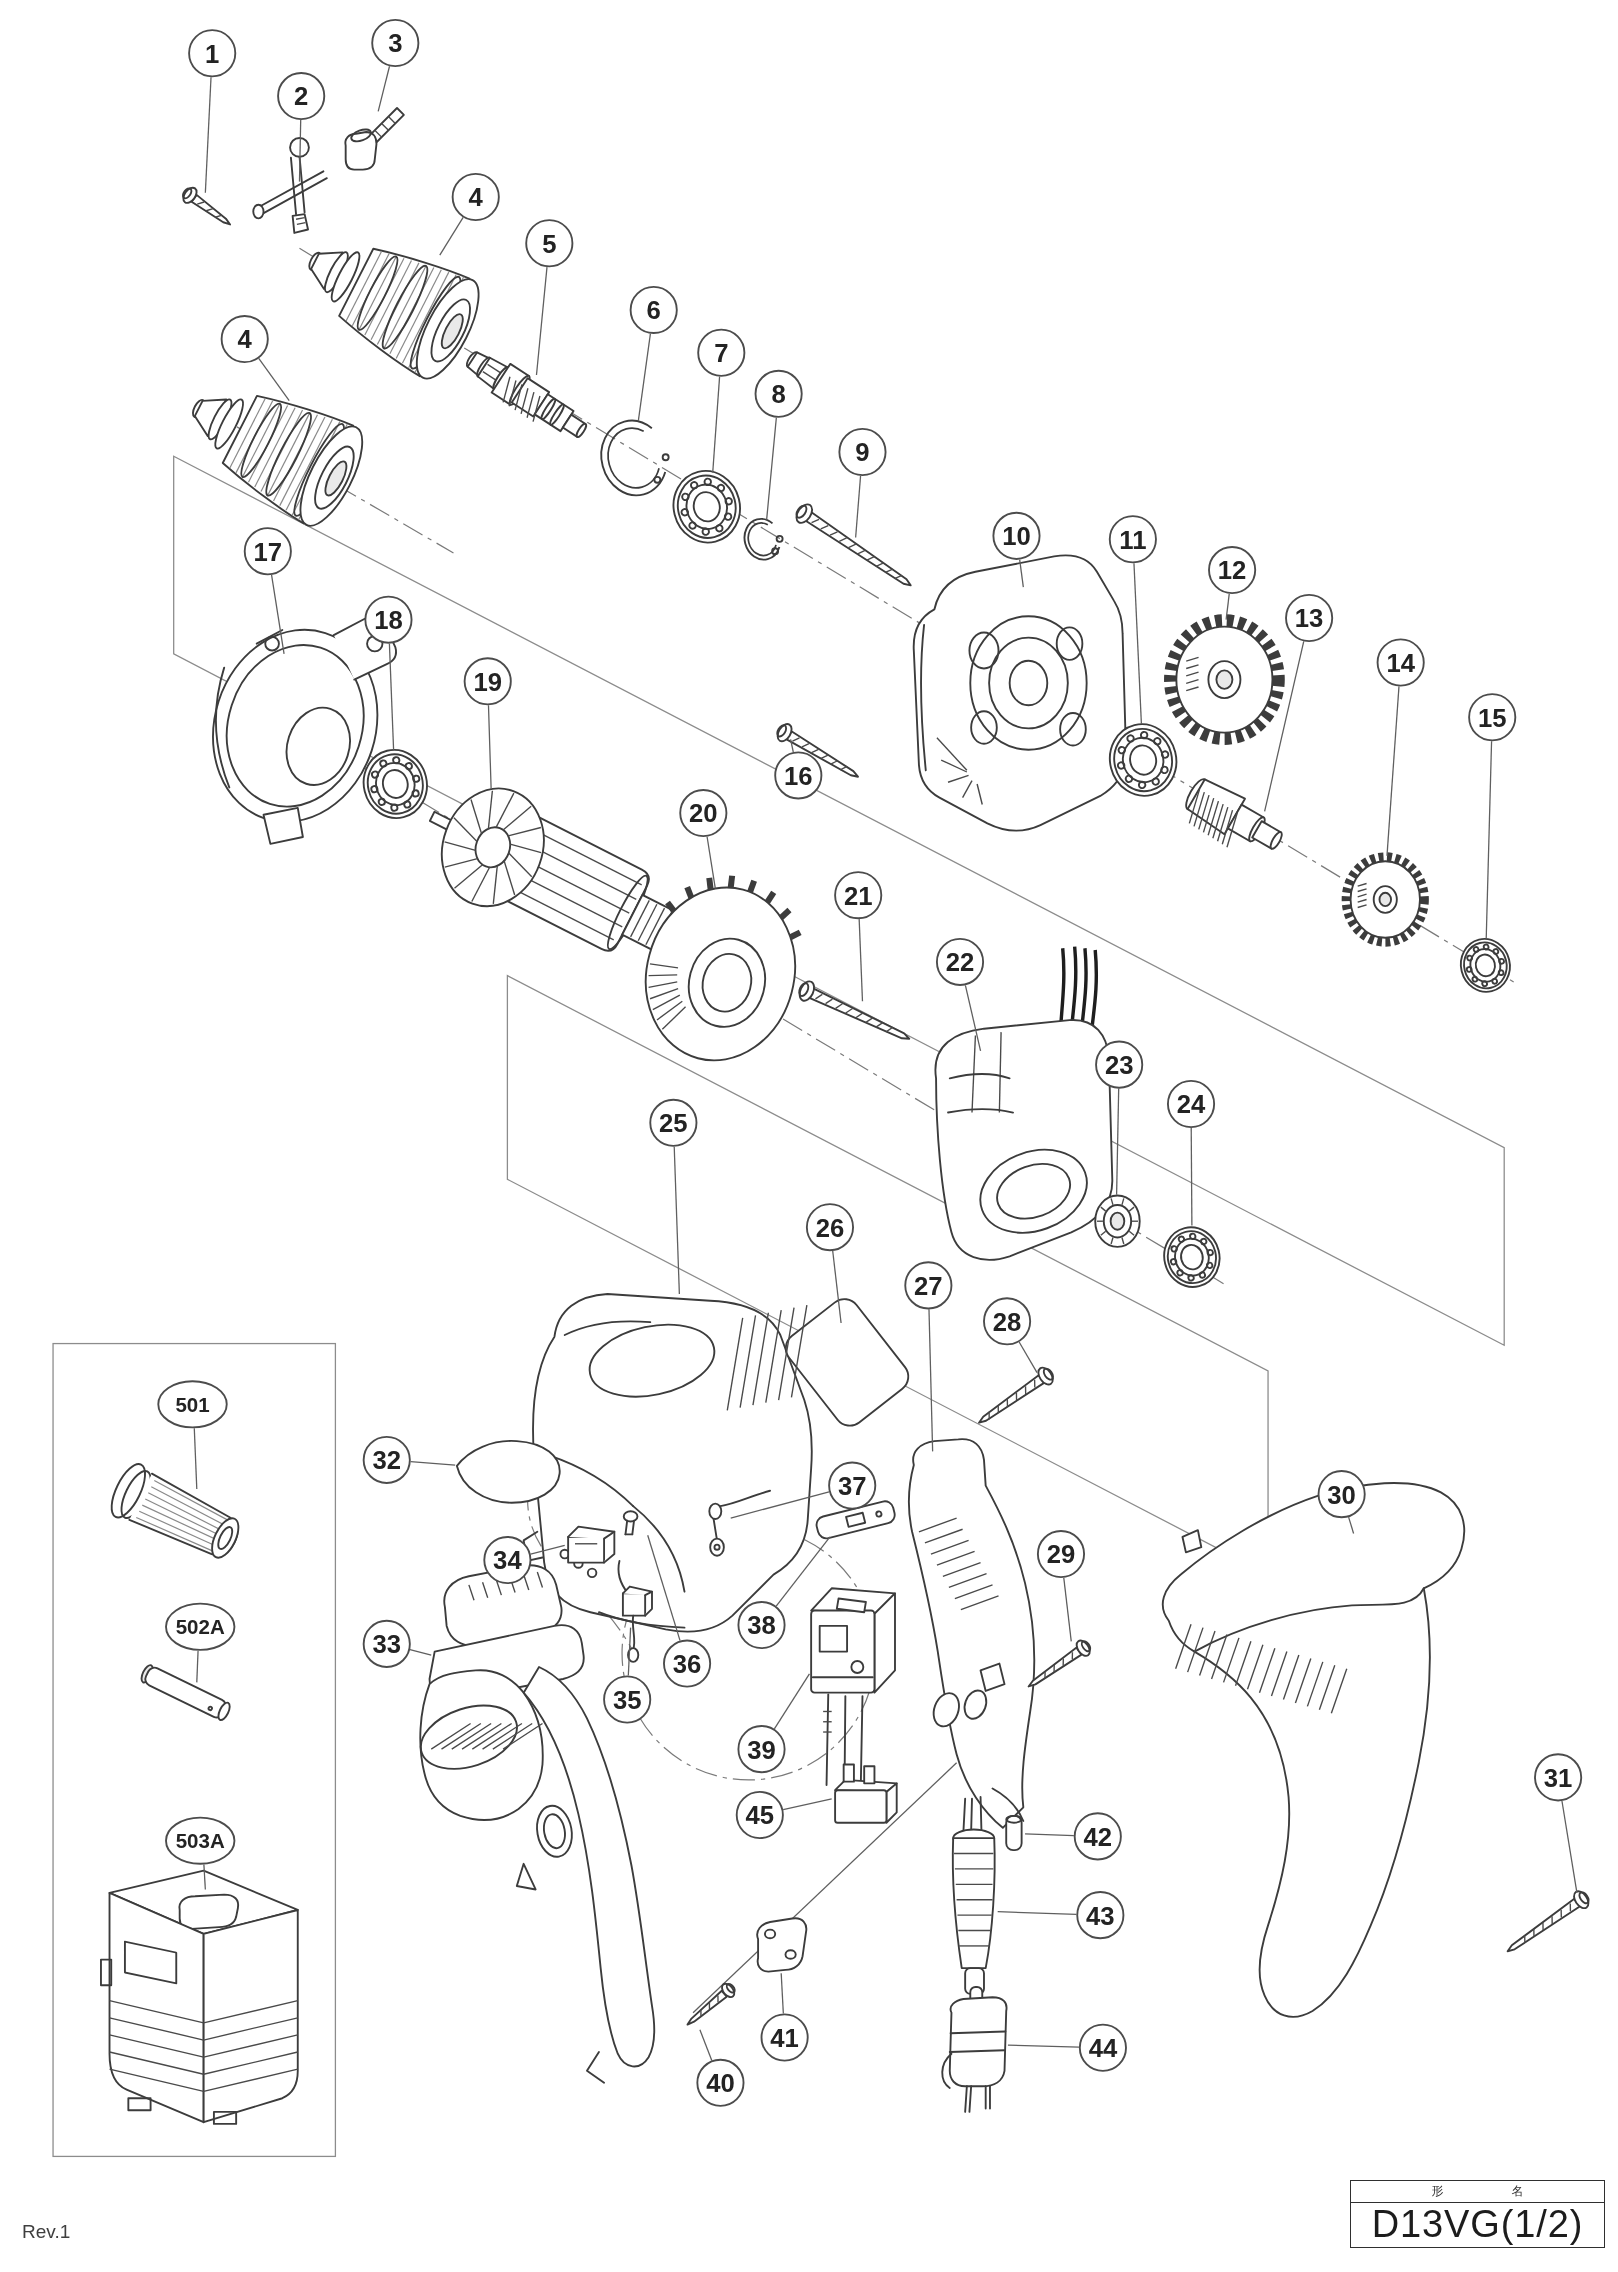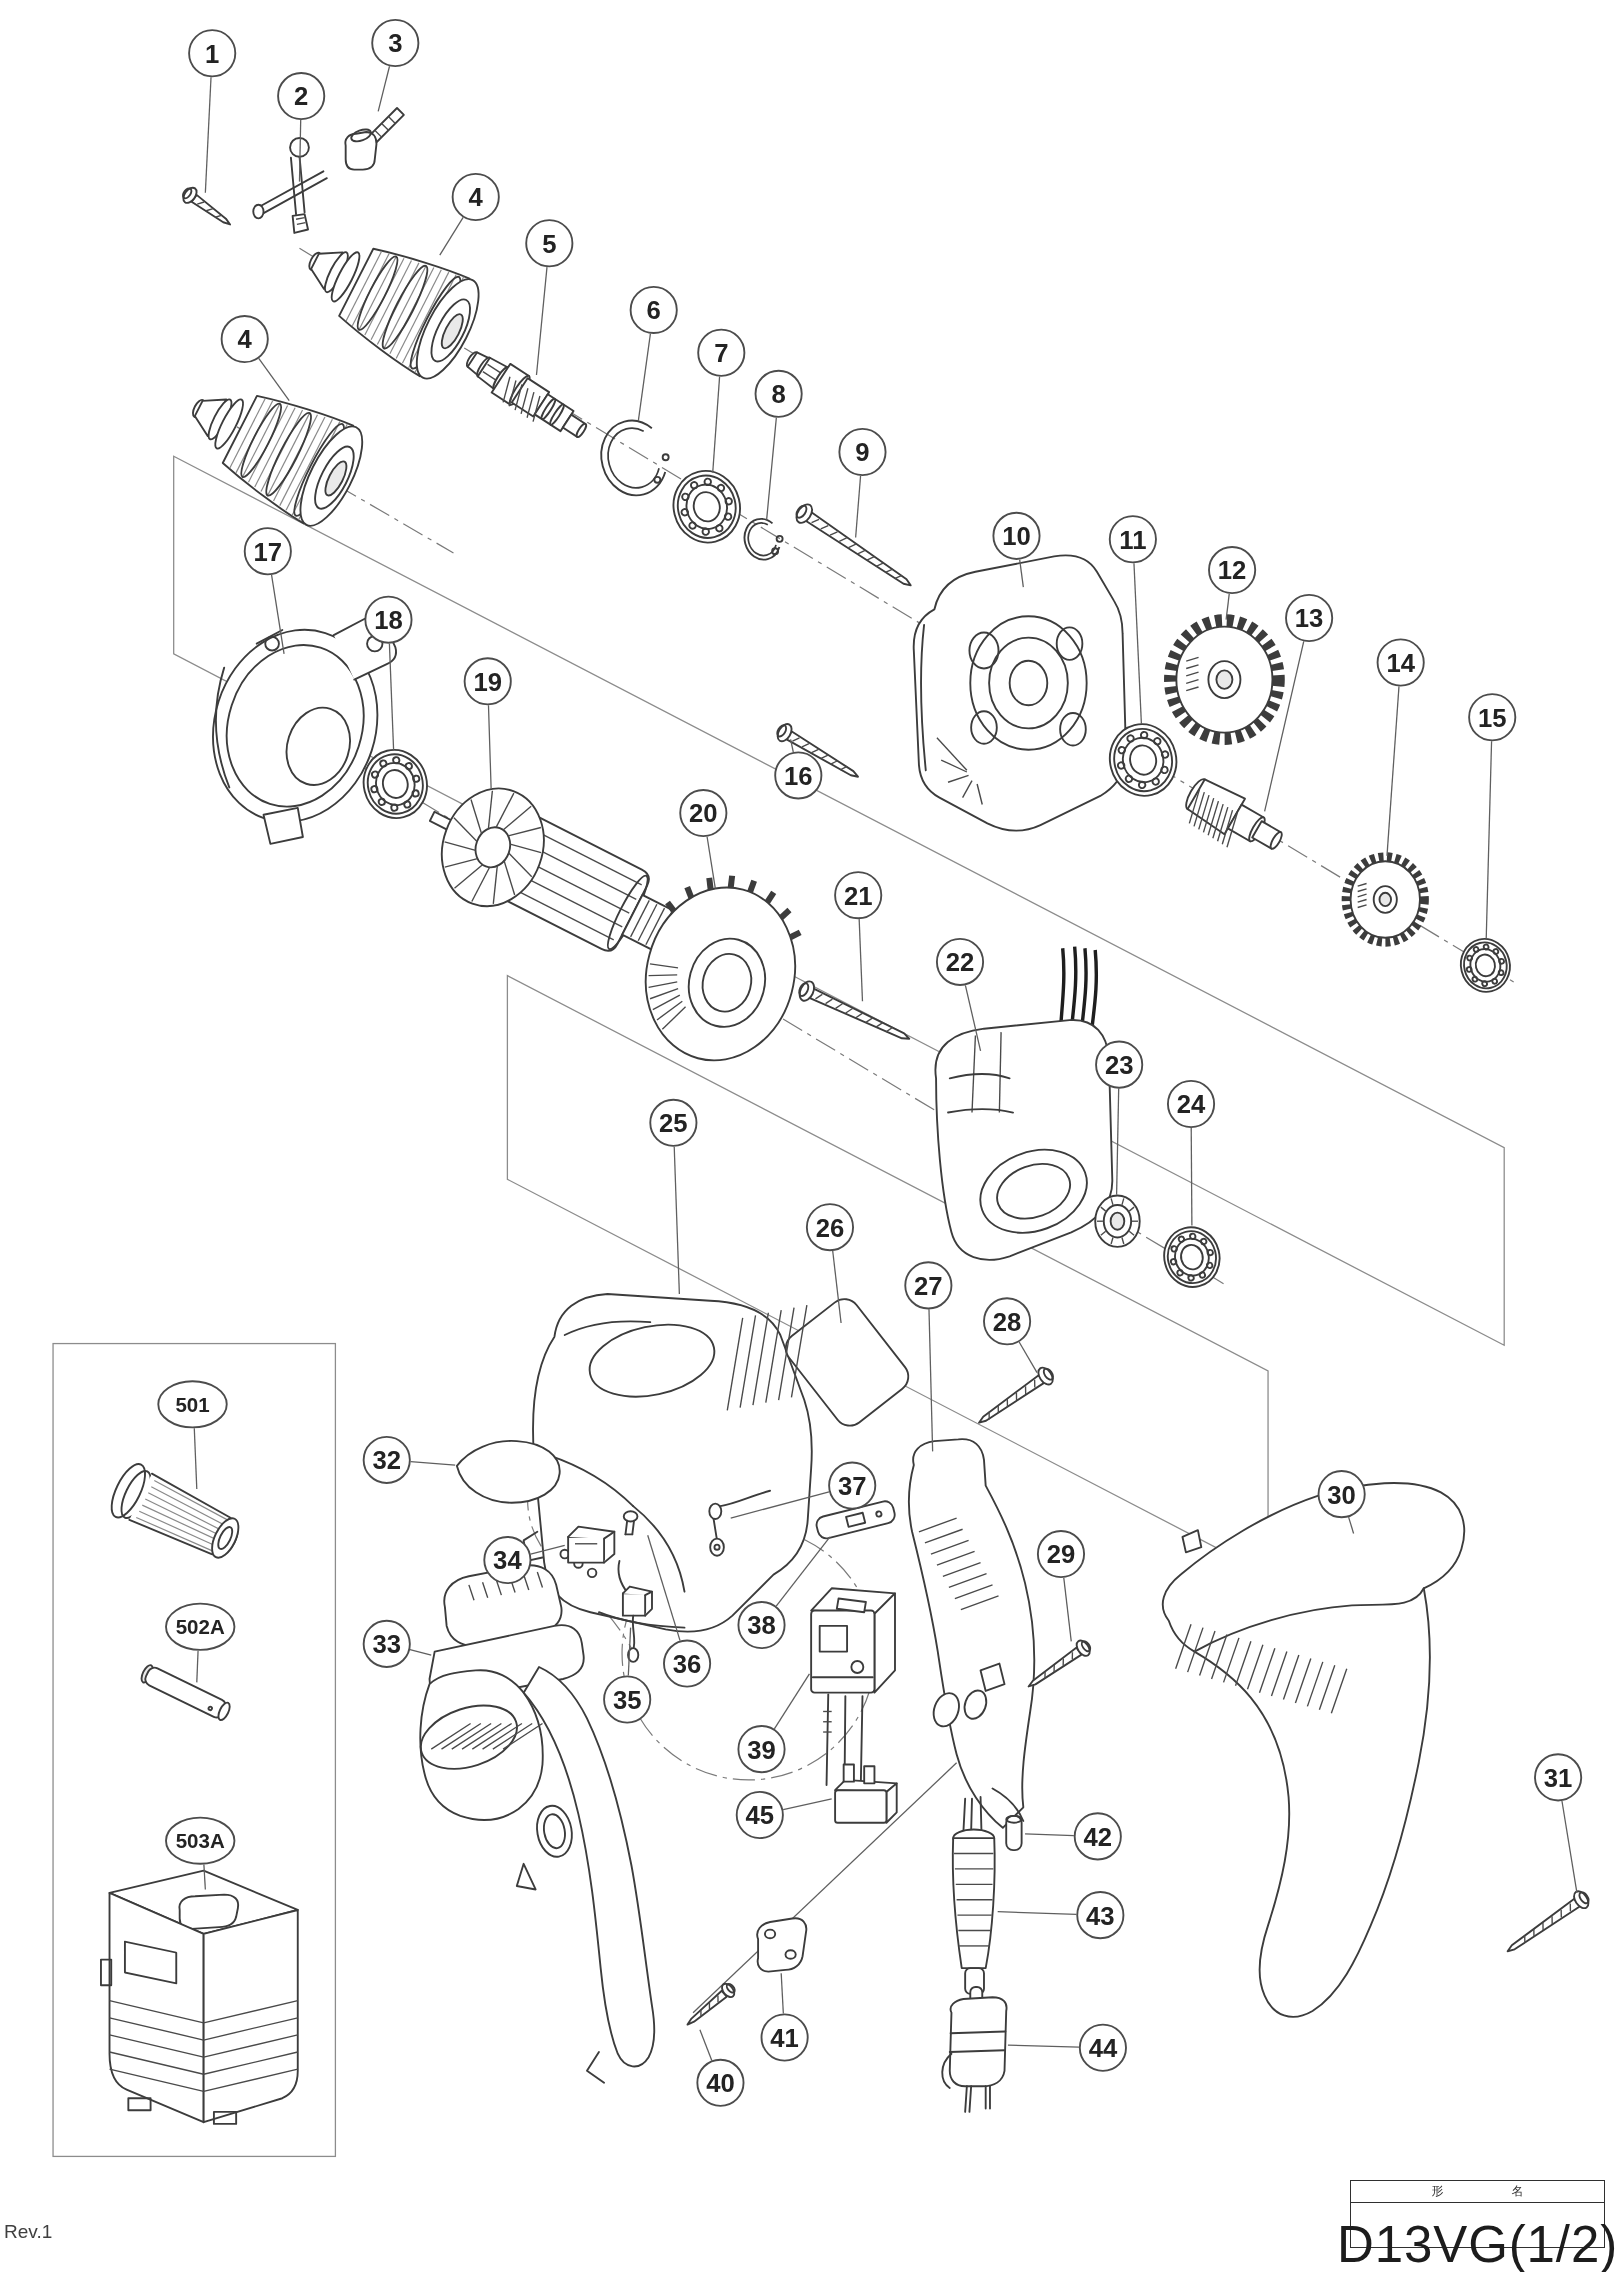--- a/index.html
+++ b/index.html
@@ -16,22 +16,22 @@
   .leader{stroke:#5f5f5f;stroke-width:1.5;fill:none;}
   .wire{stroke:#1e1e1e;stroke-width:4;fill:none;}
   .balloon-circle{fill:#ffffff;stroke:#4c4c4c;stroke-width:2.2;}
   .balloon-label{font:700 30px "Liberation Sans",sans-serif;fill:#232323;text-anchor:middle;}
   .balloon-label.small{font-size:24px;}
   .title-block{position:absolute;left:1350px;top:2180px;width:255px;height:68px;
     border:1.7px solid #2f2f2f;box-sizing:border-box;background:#fff;}
   .tb-top{height:21.4px;border-bottom:1.7px solid #2f2f2f;display:flex;justify-content:center;
     gap:68px;align-items:center;font-size:12px;color:#333;}
   .tb-model{height:43px;display:flex;align-items:center;justify-content:center;
-    font-size:51px;color:#1c1c1c;letter-spacing:0.9px;margin-top:20px;}
-  .rev{position:absolute;left:4px;top:2221px;font-size:19px;color:#3f3f3f;}
+    font-size:38px;color:#1c1c1c;letter-spacing:0.9px;}
+  .rev{position:absolute;left:22px;top:2221px;font-size:19px;color:#3f3f3f;}
 </style>
 </head>
 <body>
 
 <div class="page">
 <svg id="diagram" width="1618" height="2273" viewBox="0 0 1891 2656" xmlns="http://www.w3.org/2000/svg">
 
   <g id="construction-layer">
     <line class="dashdot" x1="350" y1="290" x2="1770" y2="1148"></line>
     <line class="dashdot" x1="298" y1="820" x2="1430" y2="1500"></line>

